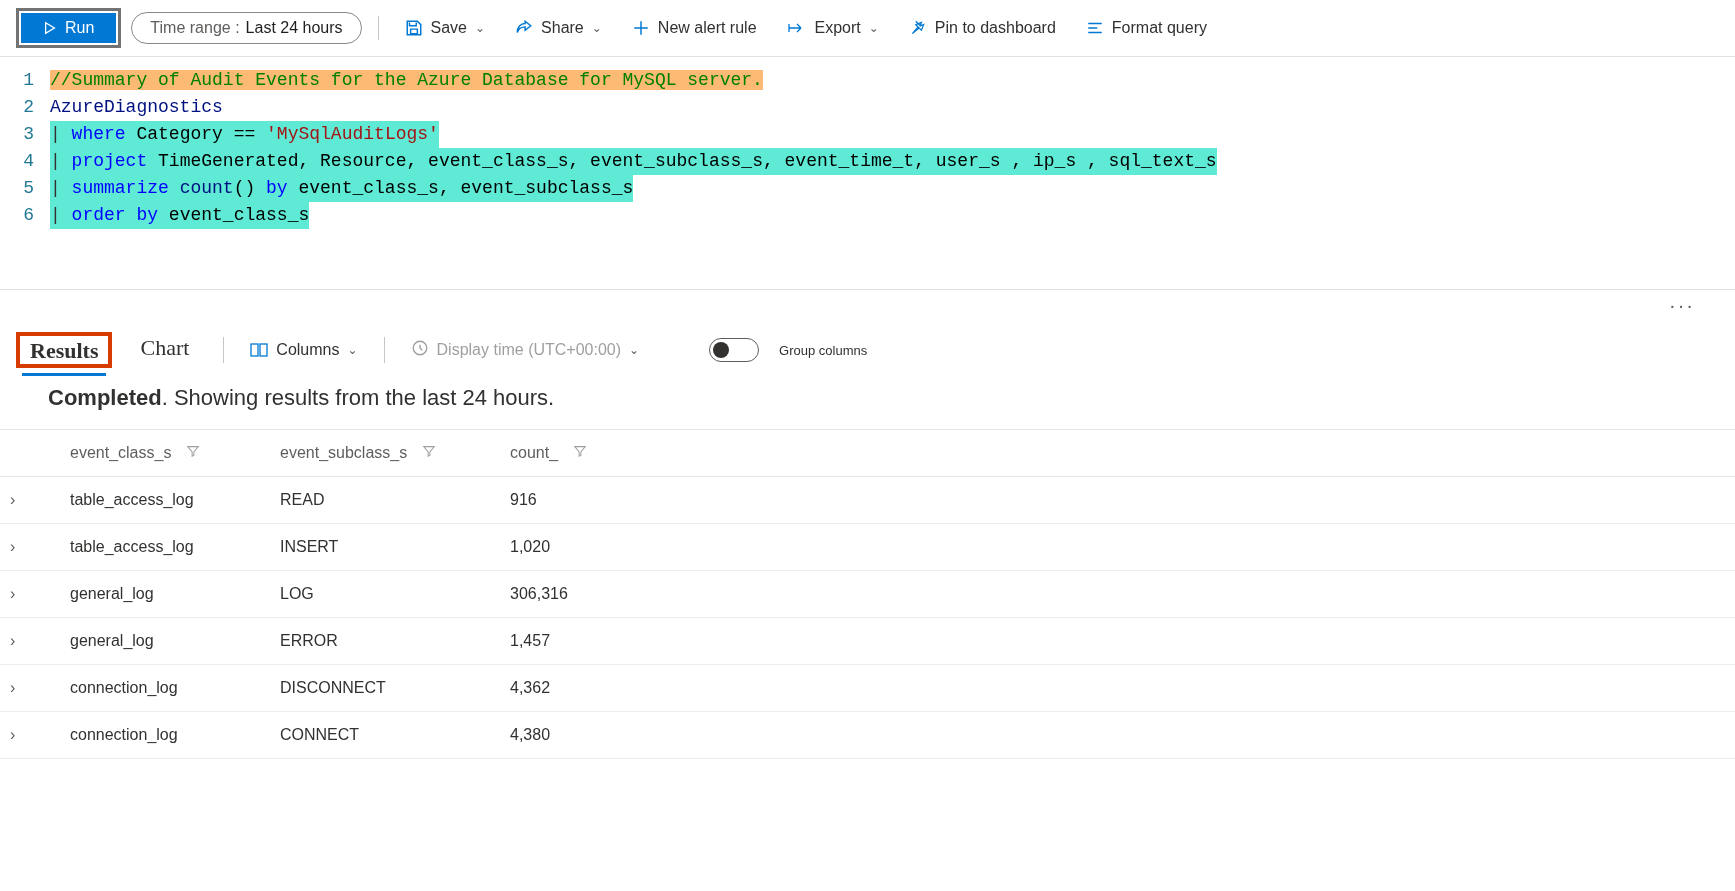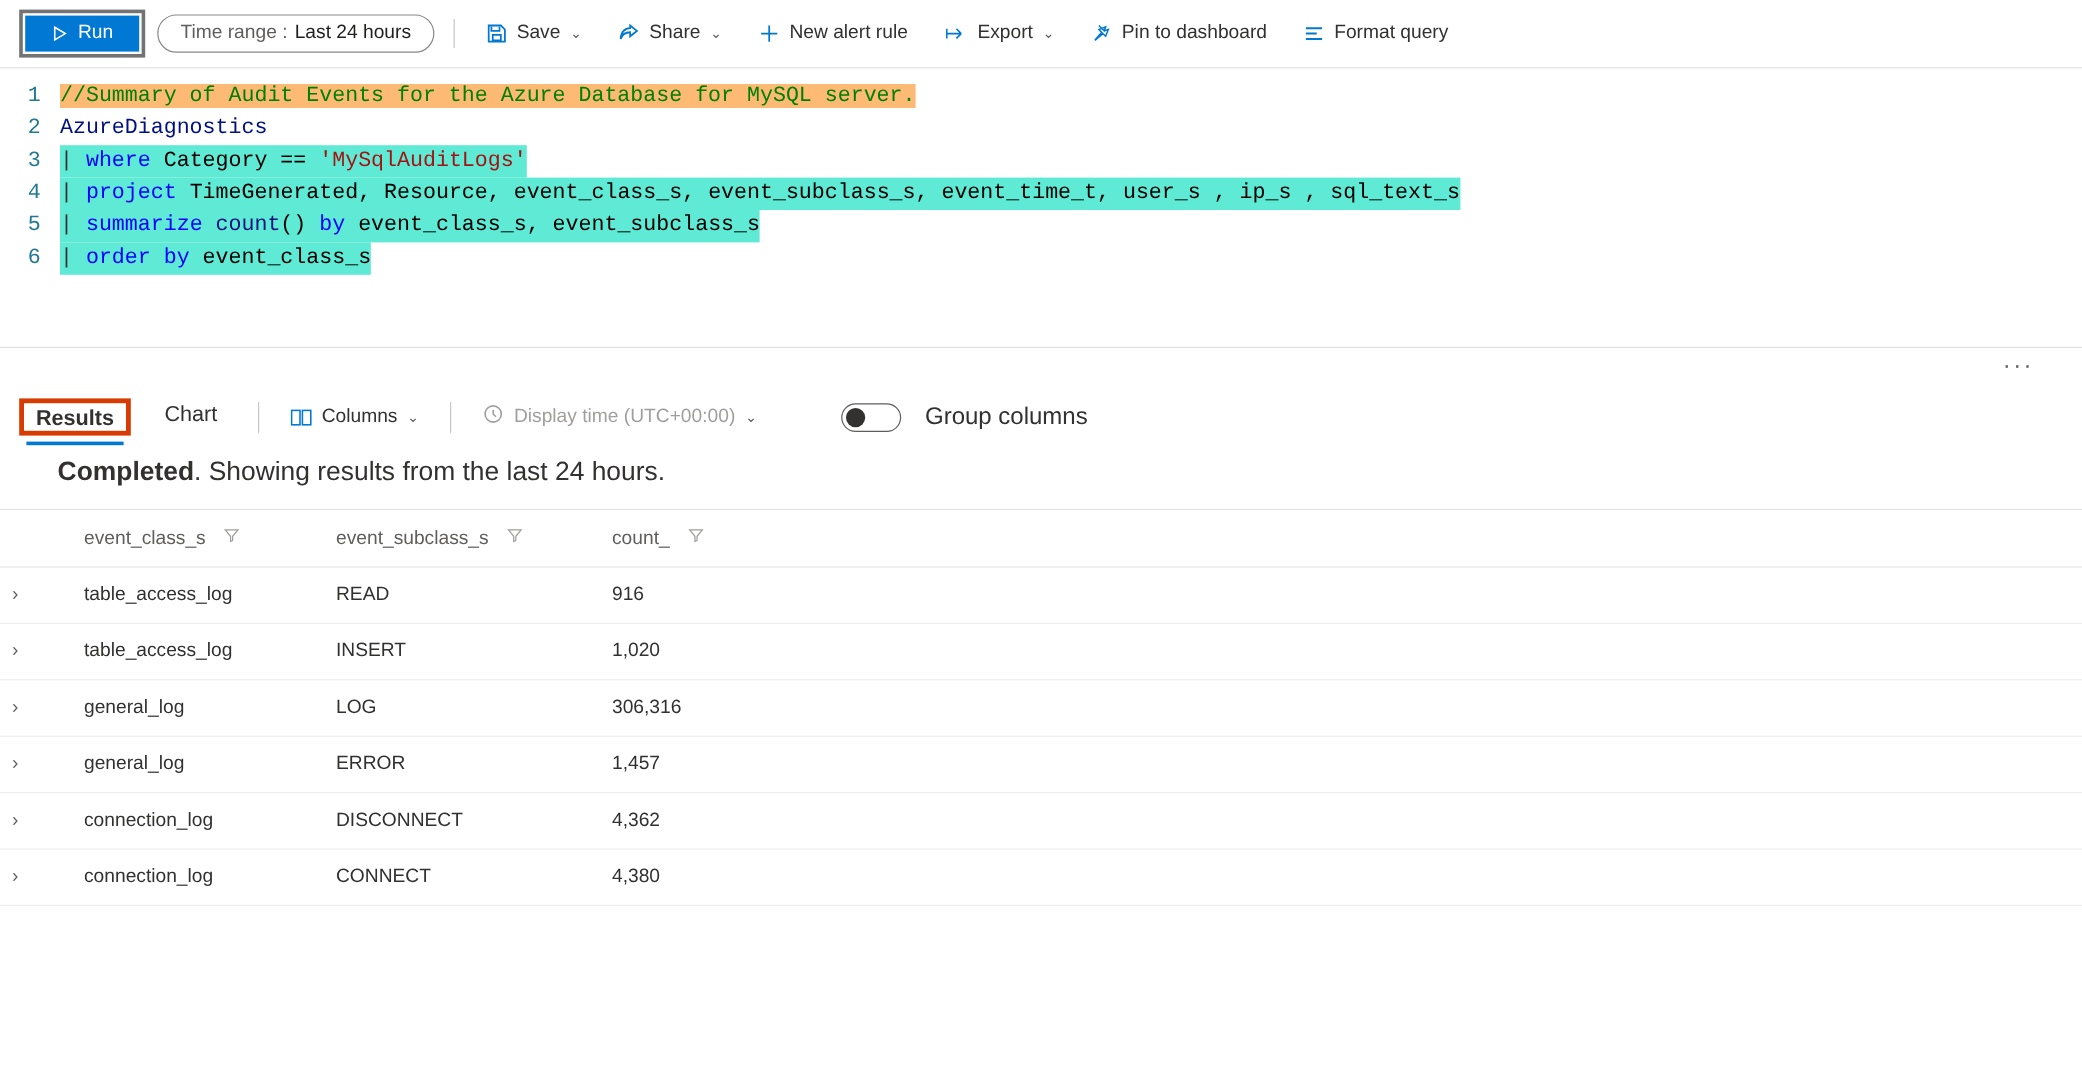--- a/index.html
+++ b/index.html
@@ -94,24 +94,25 @@
     display: flex;
     align-items: center;
     padding: 8px 16px 0 16px;
     gap: 20px;
   }
   .tab-highlight {
     border: 4px solid #d83b01;
     padding: 2px 2px 0 2px;
   }
   .tab {
-    font-size: 18px;
+    font-size: 22px;
     padding: 6px 8px 10px 8px;
     cursor: pointer;
     color: #323130;
+    font-family: Liberation Serif, serif;
   }
   .tab.active {
     font-weight: 600;
     border-bottom: 3px solid #0078d4;
   }
   .rb-vdiv {
     width: 1px; height: 26px; background: #c8c6c4; margin: 0 6px;
   }
   .rb-item {
     display: flex; align-items: center; gap: 8px;
@@ -288,21 +289,21 @@
       <svg width="18" height="18" viewBox="0 0 16 16">
           <circle cx="8" cy="8" r="6" fill="none" stroke="#a19f9d" stroke-width="1.2"></circle>
           <path d="M8 5v3l2 2" stroke="#a19f9d" stroke-width="1.2" fill="none"></path>
         </svg>
     </span>
     <span>Display time (UTC+00:00)</span>
     <span class="chev">⌄</span>
   </div>
   <div style="width:30px"></div>
   <span class="toggle"></span>
-  <span style="font-size:20px">Group columns</span>
+  <span style="font-size:13px">Group columns</span>
 </div>
 
 <div class="status-line">
   <span class="bold">Completed</span><span>. Showing results from the last 24 hours.</span>
 </div>
 
 <table class="results">
   <thead>
     <tr>
       <th class="expand-cell"></th>

